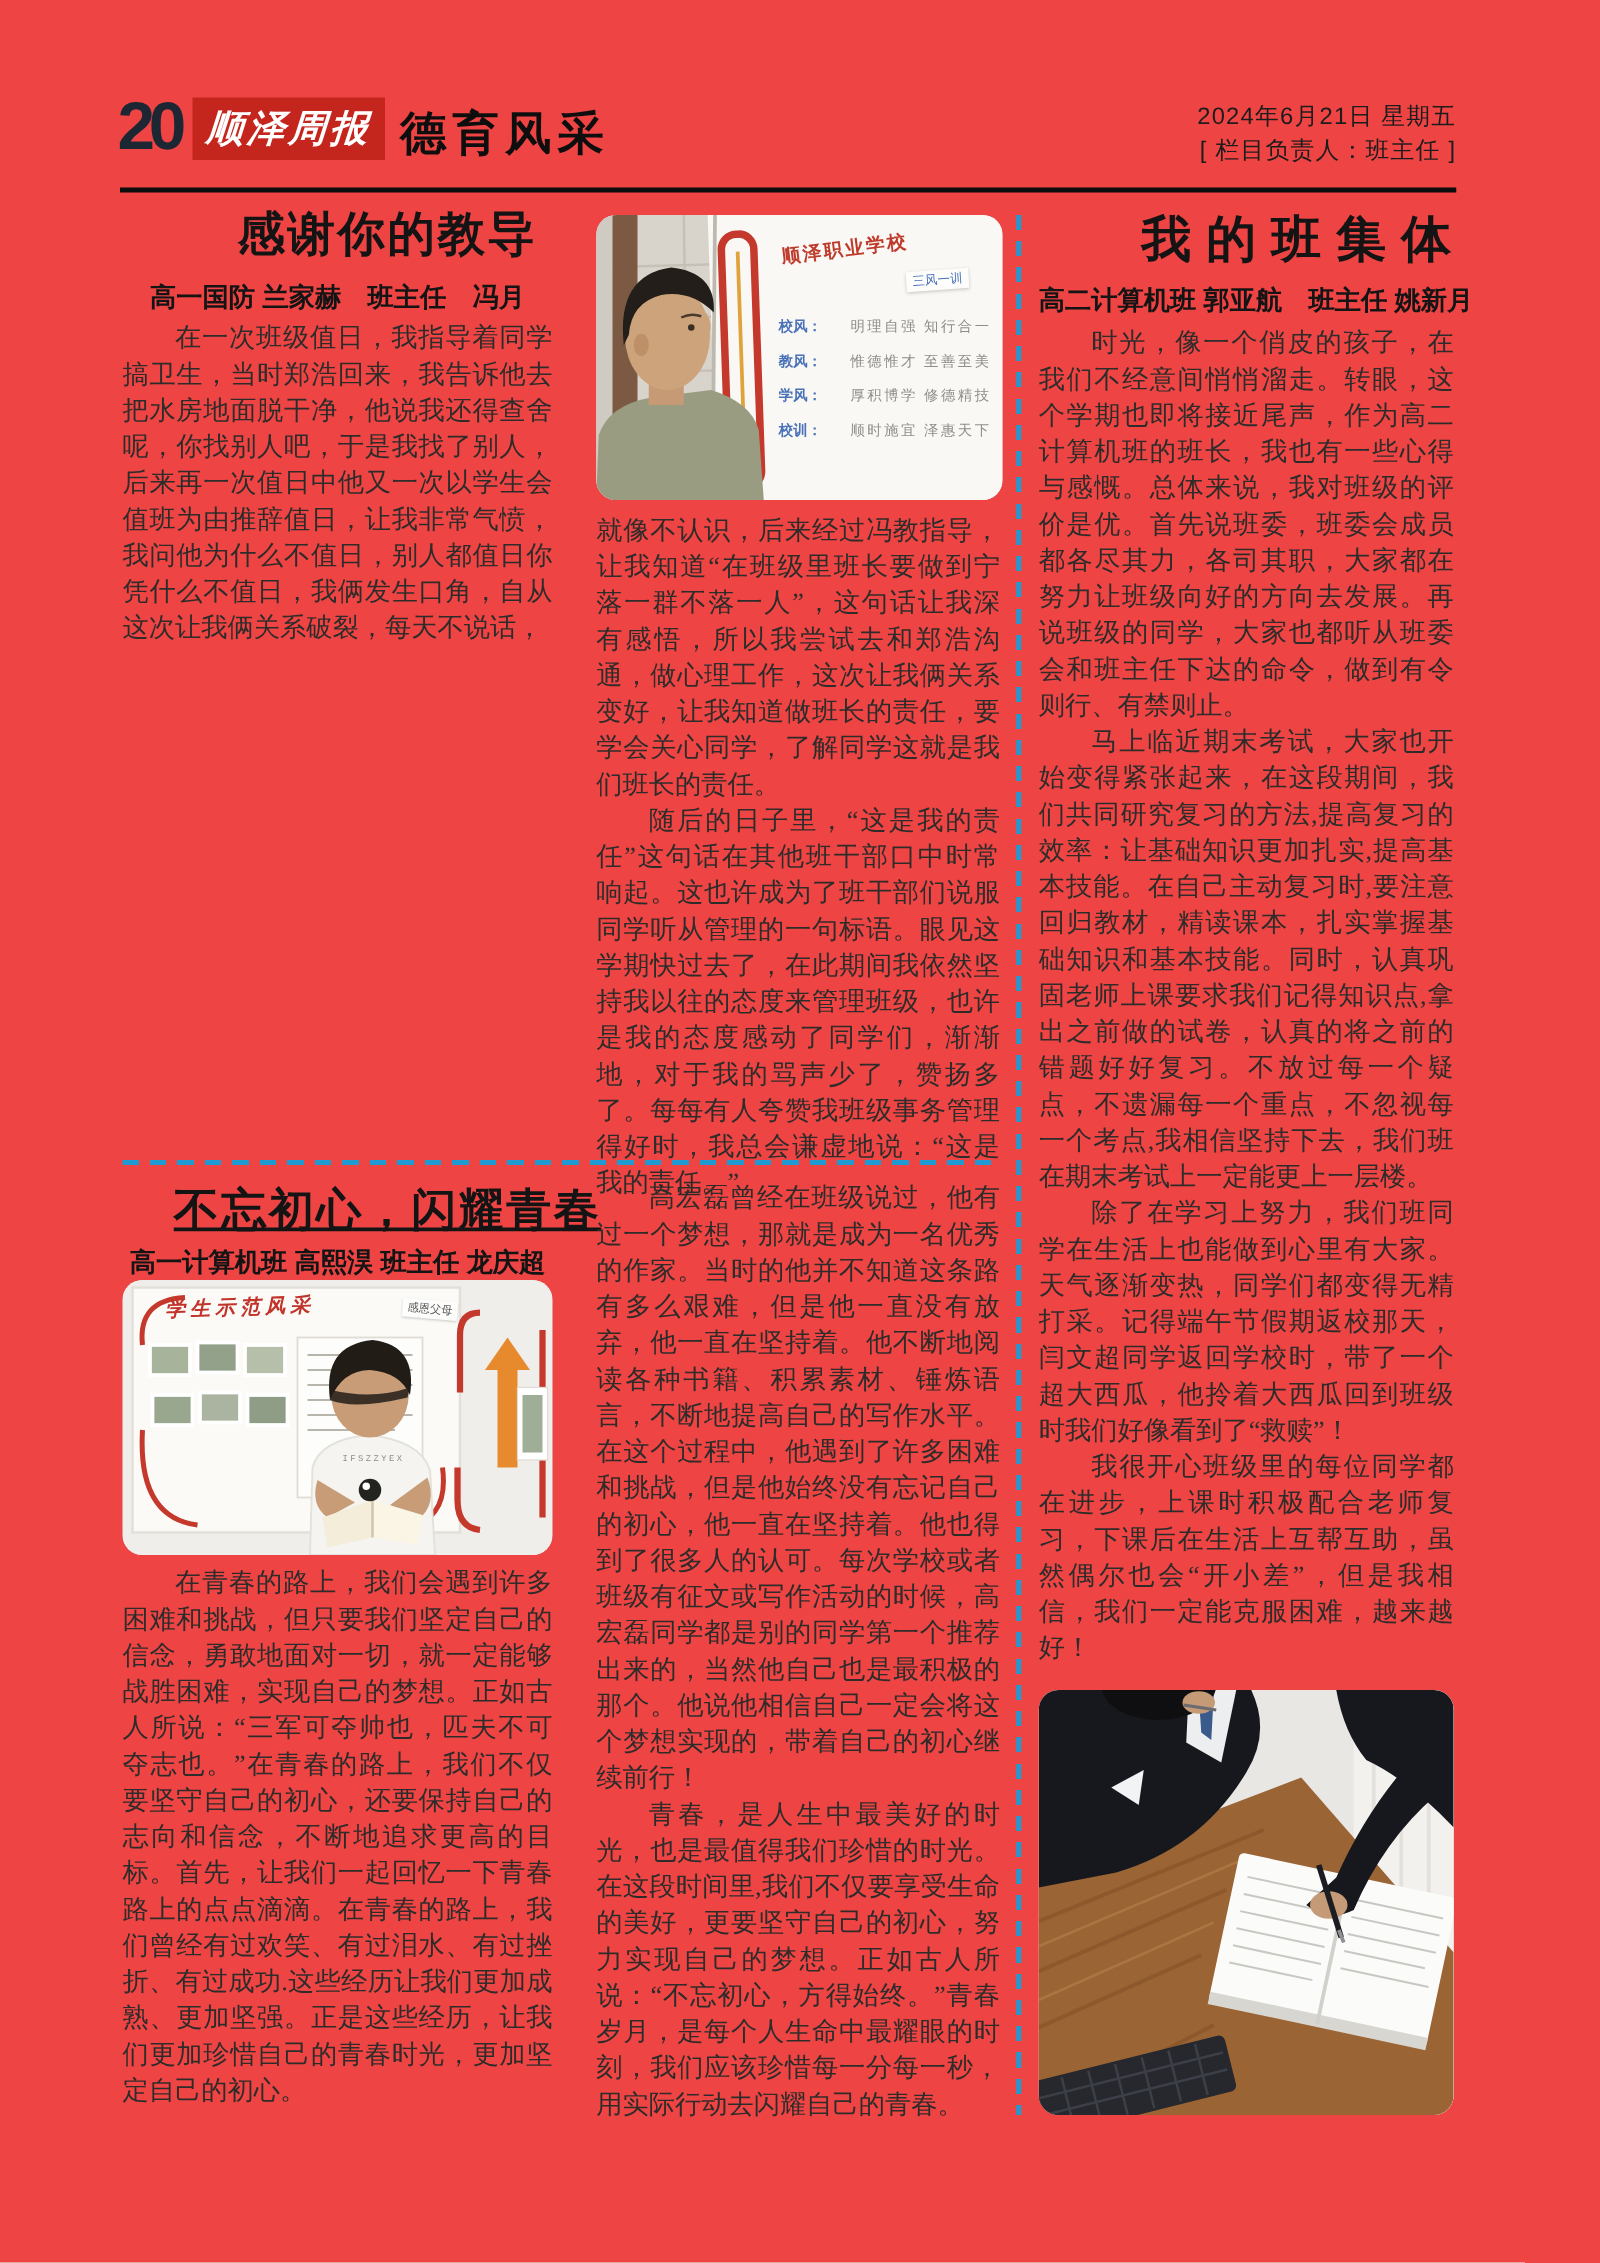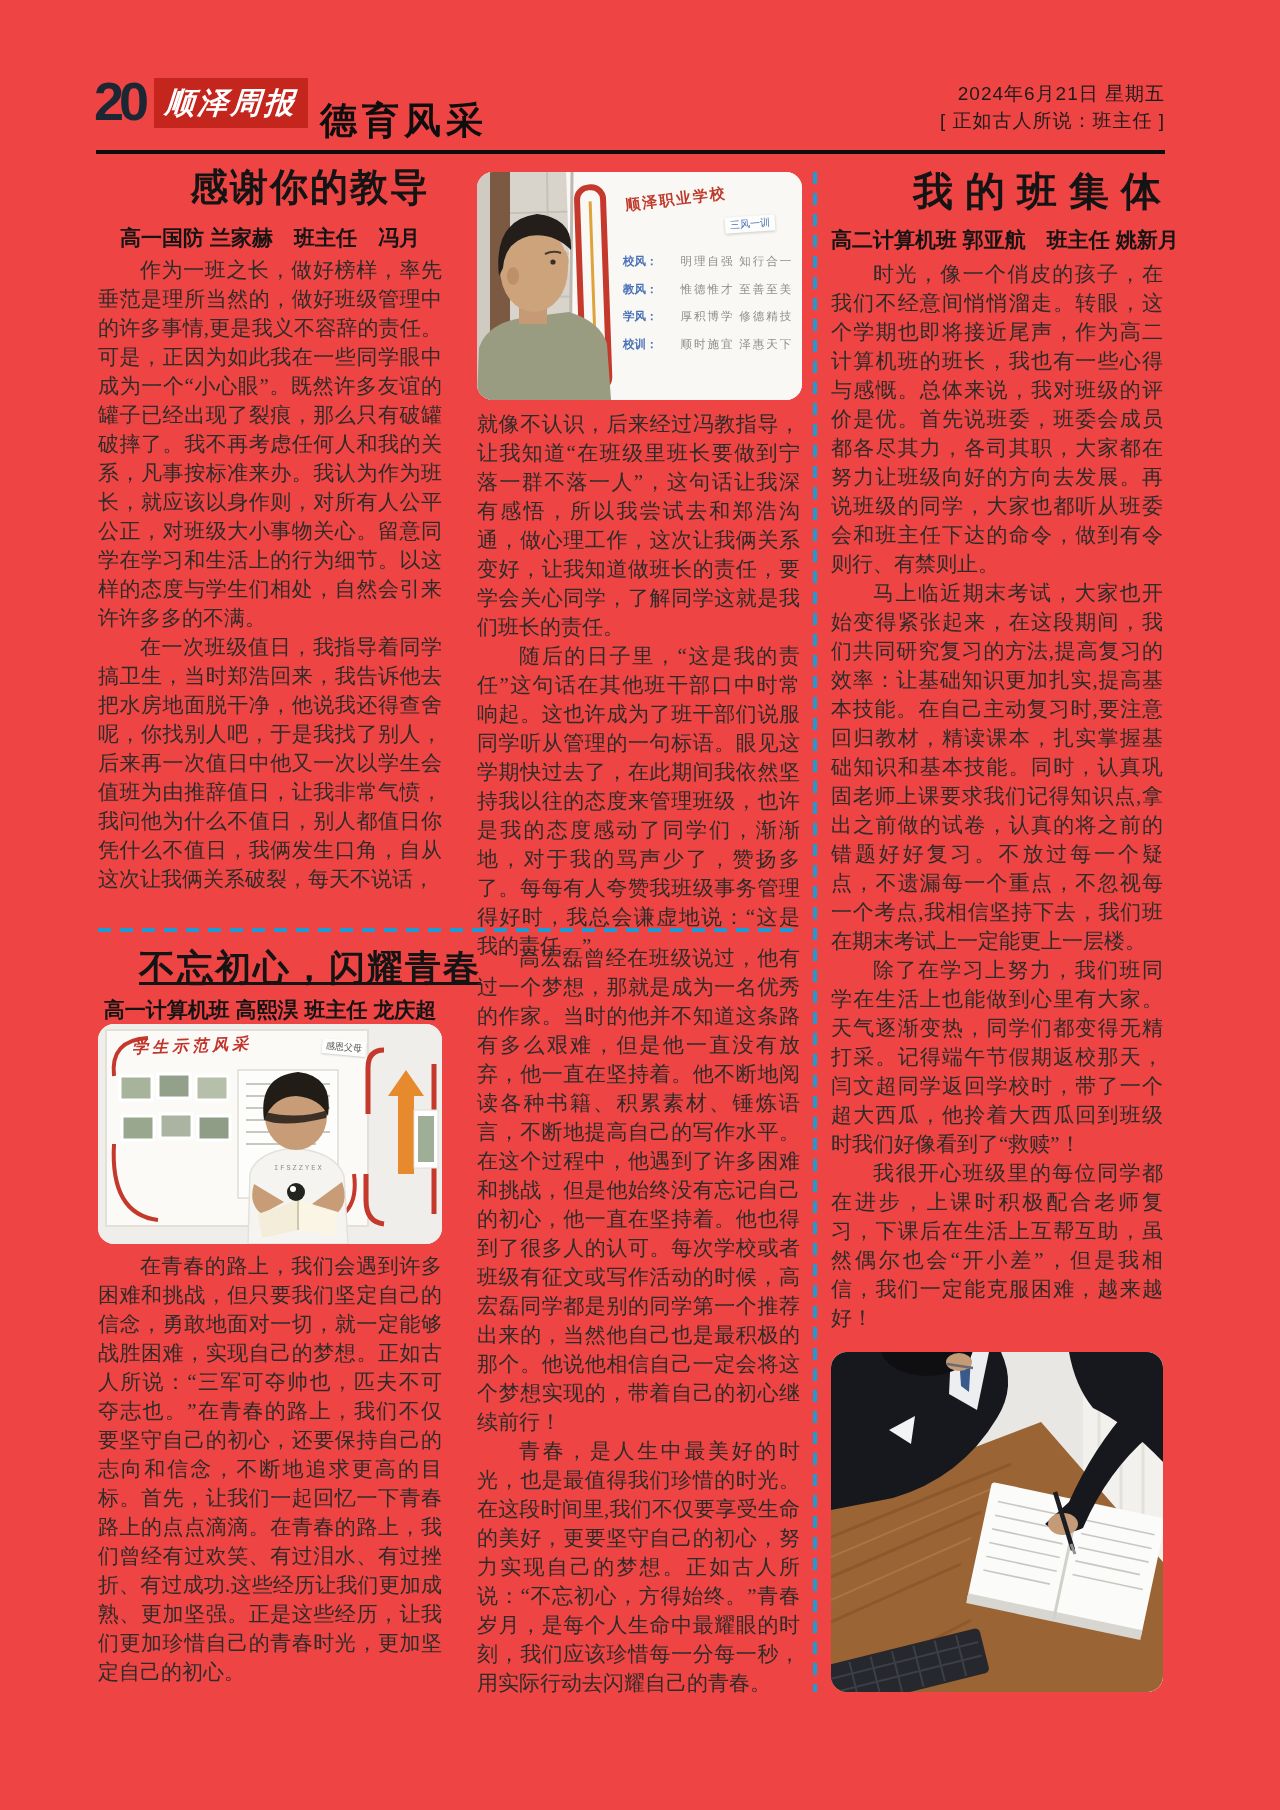--- a/index.html
+++ b/index.html
@@ -13,21 +13,21 @@
   .sans { font-family:"Liberation Sans","DejaVu Sans",sans-serif; }
 
   
   .page-num { left:94px; top:70px; font-size:54px; font-weight:bold;
     letter-spacing:-5px; color:#1d2734; }
   .masthead-box { left:154px; top:78px; width:154px; height:50px; background:#c4251d;
     display:flex; align-items:center; justify-content:center; }
   .masthead-text { color:#fff; font-size:30px; font-weight:bold; letter-spacing:3px;
     font-style:italic; transform:skewX(-4deg); }
   .section-title { left:320px; top:82px; font-size:37px; font-weight:bold;
-    letter-spacing:5px; color:#0e0e0e;margin-top:14px; }
+    letter-spacing:5px; color:#0e0e0e; }
   .date-block { left:790px; top:80px; width:375px; text-align:right;
     font-size:19px; letter-spacing:1px; color:#1c1c1c; line-height:27px; }
   .header-rule { left:96px; top:150px; width:1069px; height:4px; background:#0d0d0d; }
 
   
   .hdash { left:98px; top:928px; width:702px; height:4px;
     background:repeating-linear-gradient(to right,#1f9ad2 0 13px,transparent 13px 22px); }
   .vdash { left:813px; top:172px; width:4px; height:1520px;
     background:repeating-linear-gradient(to bottom,#1f9ad2 0 12px,transparent 12px 21px); }
 
@@ -62,31 +62,30 @@
 
 <div id="page">
 
   <div class="abs page-num sans">20</div>
   <div class="abs masthead-box">
     <span class="masthead-text">顺泽周报</span>
   </div>
   <div class="abs section-title sans">德育风采</div>
   <div class="abs date-block sans">
     <div>2024年6月21日 星期五</div>
-    <div>[ 正如古人所说：班主任 ]</div>
+    <div>[ 栏目负责人：班主任 ]</div>
   </div>
   <div class="abs header-rule"></div>
 
   <div class="abs vdash"></div>
   <div class="abs hdash"></div>
 
   <div class="abs article-title sans" style="left:98px;top:162px;width:344px;font-size:38px;letter-spacing:2px;">感谢你的教导</div>
   <div class="abs byline sans" style="left:98px;top:224px;width:344px;">高一国防 兰家赫　班主任　冯月</div>
   <div class="abs bodycol" style="left:98px;top:256px;width:344px;">
-    <p>作为一班之长，做好榜样，率先垂范是理所当然的，做好班级管理中的许多事情,更是我义不容辞的责任。可是，正因为如此我在一些同学眼中成为一个“小心眼”。既然许多友谊的罐子已经出现了裂痕，那么只有破罐破摔了。我不再考虑任何人和我的关系，凡事按标准来办。我认为作为班长，就应该以身作则，对所有人公平公正，对班级大小事物关心。留意同学在学习和生活上的行为细节。以这样的态度与学生们相处，自然会引来许许多多的不满。</p>
     <p>在一次班级值日，我指导着同学搞卫生，当时郑浩回来，我告诉他去把水房地面脱干净，他说我还得查舍呢，你找别人吧，于是我找了别人，后来再一次值日中他又一次以学生会值班为由推辞值日，让我非常气愤，我问他为什么不值日，别人都值日你凭什么不值日，我俩发生口角，自从这次让我俩关系破裂，每天不说话，</p>
   </div>
 
   <div class="abs article-title sans" style="left:92px;top:944px;width:356px;font-size:36px;letter-spacing:2px;text-decoration:underline;">不忘初心，闪耀青春</div>
   <div class="abs byline sans" style="left:98px;top:996px;width:344px;">高一计算机班 高熙淏 班主任 龙庆超</div>
 
   <div class="abs photo" style="left:98px;top:1024px;width:344px;height:220px;">
     <svg width="344" height="220" viewBox="0 0 344 220">
       <rect width="344" height="220" fill="#f0eeea"></rect>
       <rect x="8" y="6" width="262" height="196" fill="#fbfaf7" stroke="#e3e0da" stroke-width="2"></rect>

